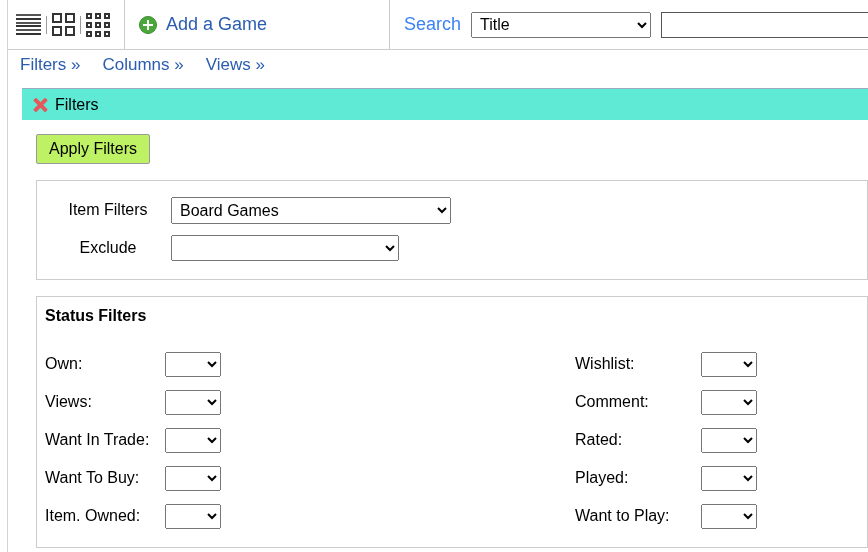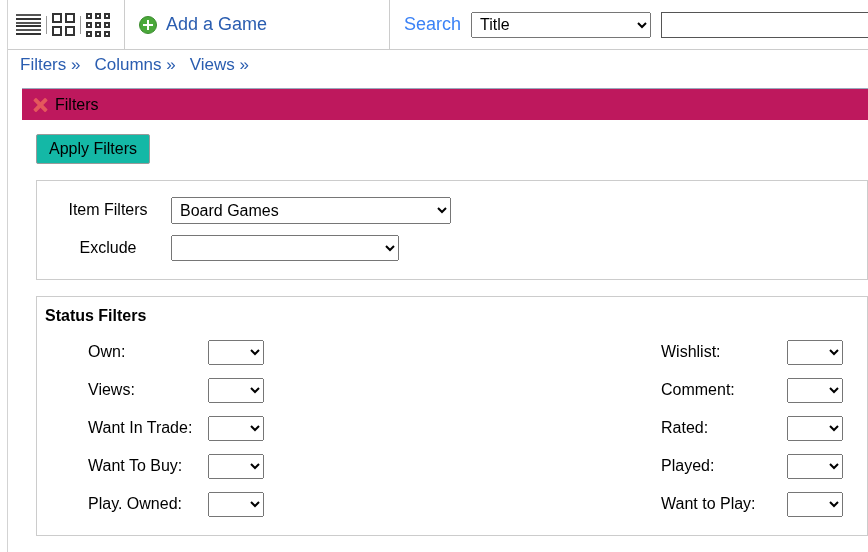--- a/index.html
+++ b/index.html
@@ -169,21 +169,21 @@
   }
 
   
   .navlinks {
     position: absolute;
     left: 8px;
     top: 50px;
     height: 30px;
     display: flex;
     align-items: center;
-    gap: 14px;
+    gap: 22px;
     padding-left: 12px;
     box-sizing: border-box;
   }
   .navlinks a {
     color: #2a5db0;
     text-decoration: none;
     font-size: 17px;
     cursor: pointer;
   }
 
@@ -191,21 +191,21 @@
   .filters-panel {
     position: absolute;
     left: 22px;
     top: 88px;
     right: 0;
     bottom: 0;
     box-sizing: border-box;
   }
   .filters-head {
     height: 32px;
-    background: #be185d;
+    background: #5eead4;
     border-top: 1px solid #9aa9bd;
     display: flex;
     align-items: center;
     gap: 7px;
     padding-left: 10px;
     box-sizing: border-box;
   }
   .x-icon {
     width: 16px;
     height: 16px;
@@ -234,21 +234,21 @@
   }
 
   .filters-body {
     padding: 14px 0 0 14px;
   }
 
   button.apply-btn {
     font-family: "Liberation Sans", sans-serif;
     font-size: 16px;
     padding: 5px 12px;
-    background: #14b8a6;
+    background: #bef264;
     border: 1px solid #9a9a9a;
     border-radius: 2px;
     cursor: pointer;
     color: #000;
   }
 
   .box {
     border: 1px solid #cccccc;
     margin-top: 16px;
     margin-right: 0;
@@ -278,29 +278,28 @@
     width: 228px;
     height: 26px;
     font-size: 15px;
     font-family: "Liberation Sans", sans-serif;
   }
 
   .box-title {
     font-size: 16px;
     font-weight: bold;
     padding-left: 8px;
-    margin-bottom: 8px;
+    margin-bottom: 20px;
   }
 
   .status-grid {
     display: flex;
   }
   .status-col {
     width: 530px;
-    margin-left: 43px;
   }
   .status-col.right { width: auto; }
   .st-row {
     display: flex;
     align-items: center;
     height: 38px;
   }
   .st-label {
     font-size: 16px;
     padding-left: 8px;
@@ -436,21 +435,21 @@
                 <option></option>
               </select>
             </div>
             <div class="st-row">
               <span class="st-label lcol">Want To Buy:</span>
               <select class="sel-small">
                 <option></option>
               </select>
             </div>
             <div class="st-row">
-              <span class="st-label lcol">Play. Owned:</span>
+              <span class="st-label lcol">Item. Owned:</span>
               <select class="sel-small">
                 <option></option>
               </select>
             </div>
           </div>
 
           <div class="status-col right">
             <div class="st-row">
               <span class="st-label rcol">Wishlist:</span>
               <select class="sel-small">

